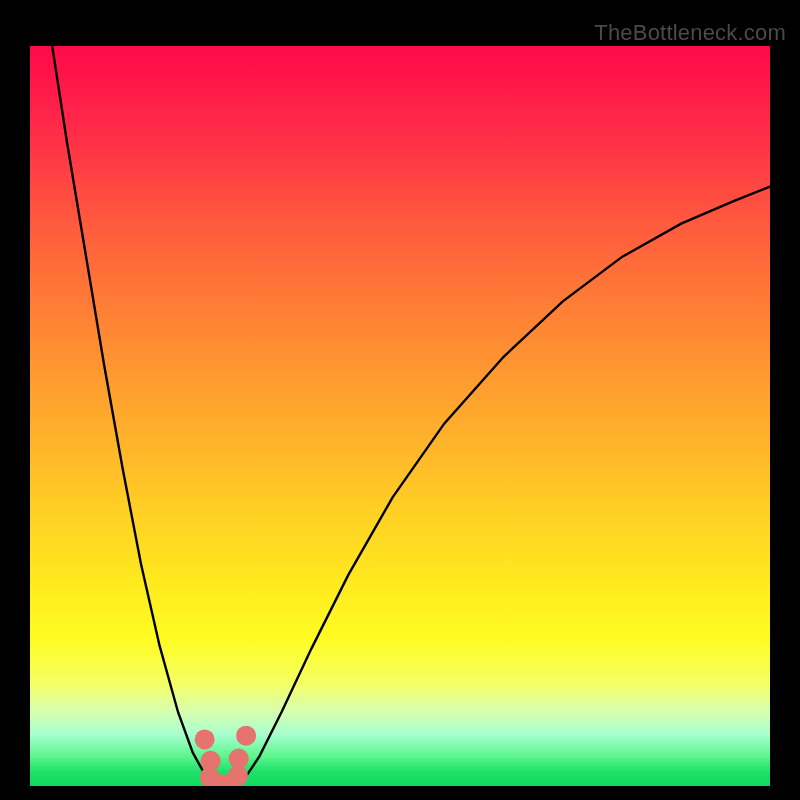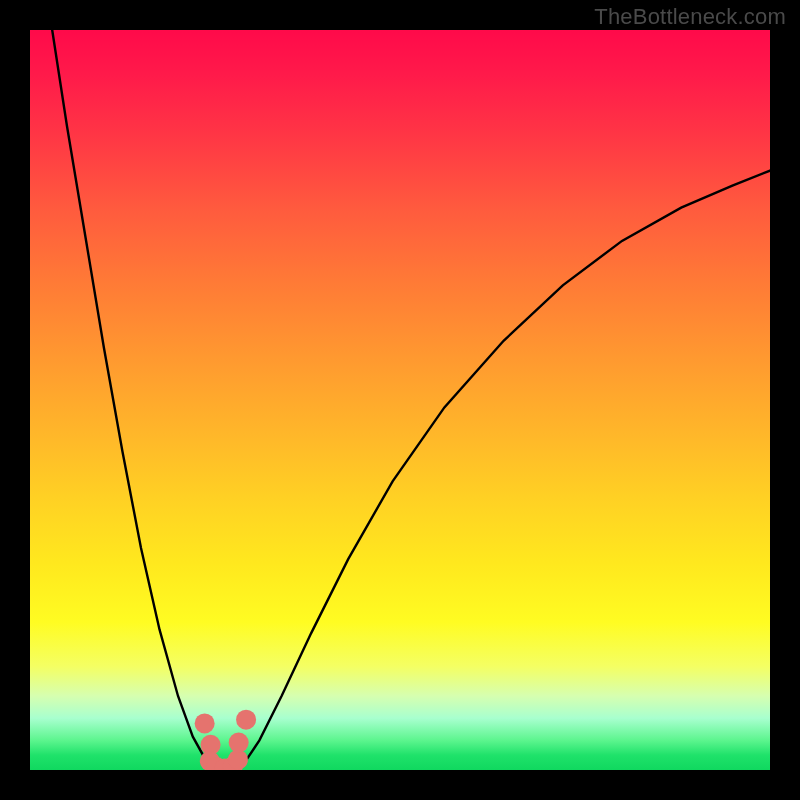--- a/index.html
+++ b/index.html
@@ -6,21 +6,21 @@
     margin: 0;
     padding: 0;
     width: 800px;
     height: 800px;
     overflow: hidden;
     background: #000;
     font-family: Arial, Helvetica, sans-serif;
   }
   .frame {
     position: absolute;
-    top: 0; left: 0;
+    top: 16px; left: 0;
     width: 800px;
     height: 680px;
     background: #000;
   }
   .plot {
     position: absolute;
     top: 30px;
     left: 30px;
     width: 740px;
     height: 740px;

